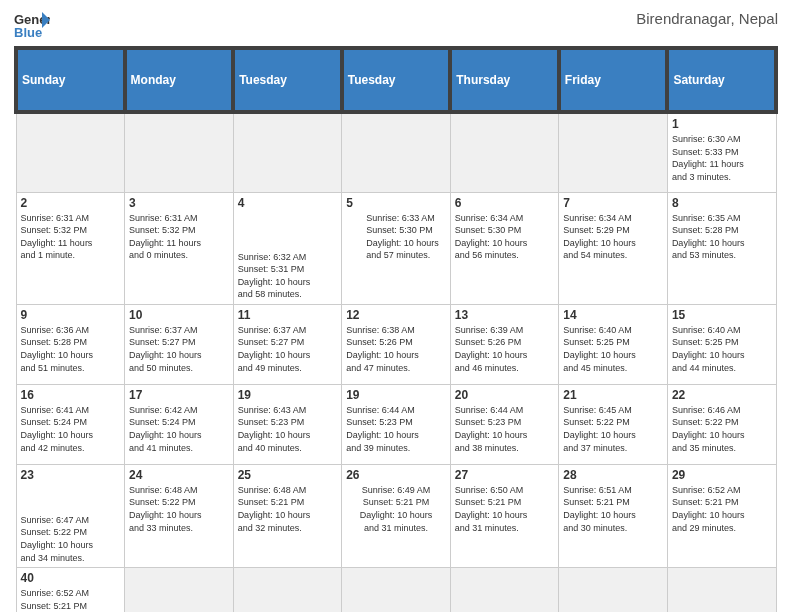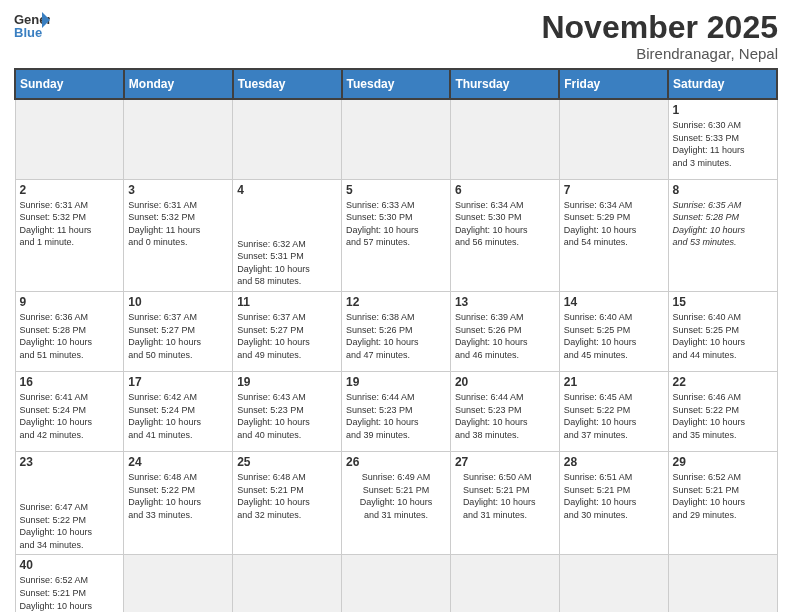--- a/index.html
+++ b/index.html
@@ -44,23 +44,23 @@
     table {
       width: 100%;
       border-collapse: collapse;
       table-layout: fixed;
     }
     thead tr th {
       background-color: #3a7fc1;
       color: #fff;
       font-size: 12px;
       font-weight: bold;
-      padding: 7px 4px;
+      padding: 23px 4px;
       text-align: left;
-      border: 2px solid #404040;
+      border: 4px solid #404040;
     }
     tbody tr td {
       vertical-align: top;
       border: 1px solid #ccc;
       padding: 3px 4px;
       font-size: 9.5px;
       color: #333;
       height: 80px;
       background: #fff;
     }
@@ -88,21 +88,20 @@
 <div class="page">
   <div class="header">
     <div class="logo">
       <svg class="logo-icon" viewBox="0 0 36 30" xmlns="http://www.w3.org/2000/svg">
         <text x="0" y="14" font-size="13" font-weight="bold" fill="#333">General</text>
         <text x="0" y="27" font-size="13" font-weight="bold" fill="#3a7fc1">Blue</text>
         <polygon points="28,2 36,10 28,18" fill="#3a7fc1"></polygon>
       </svg>
     </div>
     <div class="title-block">
-      <div class="month-title">November 2025</div>
       <div class="subtitle">Birendranagar, Nepal</div>
     </div>
   </div>
 
   <table>
     <thead>
       <tr>
       <th>Sunday</th>
           <th>Monday</th>
           <th>Tuesday</th>
@@ -145,42 +144,42 @@
           </td>
           <td>
             <div class="day-number">4</div>
             <div class="day-info" style="white-space: pre-line; margin-top: 41px;">Sunrise: 6:32 AM
 Sunset: 5:31 PM
 Daylight: 10 hours
 and 58 minutes.</div>
           </td>
           <td>
             <div class="day-number">5</div>
-            <div class="day-info" style="white-space: pre-line;">Sunrise: 6:33 AM
+            <div class="day-info" style="white-space: pre-line; margin-left: 20px;">Sunrise: 6:33 AM
 Sunset: 5:30 PM
 Daylight: 10 hours
 and 57 minutes.</div>
           </td>
           <td>
             <div class="day-number">6</div>
             <div class="day-info" style="white-space: pre-line;">Sunrise: 6:34 AM
 Sunset: 5:30 PM
 Daylight: 10 hours
 and 56 minutes.</div>
           </td>
           <td>
             <div class="day-number">7</div>
             <div class="day-info" style="white-space: pre-line;">Sunrise: 6:34 AM
 Sunset: 5:29 PM
 Daylight: 10 hours
 and 54 minutes.</div>
           </td>
           <td>
             <div class="day-number">8</div>
-            <div class="day-info" style="white-space: pre-line; font-style: italic;">Sunrise: 6:35 AM
+            <div class="day-info" style="white-space: pre-line;">Sunrise: 6:35 AM
 Sunset: 5:28 PM
 Daylight: 10 hours
 and 53 minutes.</div>
           </td>
         </tr>
         <tr>
           <td>
             <div class="day-number">9</div>
             <div class="day-info" style="white-space: pre-line;">Sunrise: 6:36 AM
 Sunset: 5:28 PM
@@ -305,21 +304,21 @@
           </td>
           <td>
             <div class="day-number">26</div>
             <div class="day-info" style="white-space: pre-line; text-align: center;">Sunrise: 6:49 AM
 Sunset: 5:21 PM
 Daylight: 10 hours
 and 31 minutes.</div>
           </td>
           <td>
             <div class="day-number">27</div>
-            <div class="day-info" style="white-space: pre-line; margin-left: 8px;">Sunrise: 6:50 AM
+            <div class="day-info" style="white-space: pre-line;">Sunrise: 6:50 AM
 Sunset: 5:21 PM
 Daylight: 10 hours
 and 31 minutes.</div>
           </td>
           <td>
             <div class="day-number">28</div>
             <div class="day-info" style="white-space: pre-line;">Sunrise: 6:51 AM
 Sunset: 5:21 PM
 Daylight: 10 hours
 and 30 minutes.</div>

